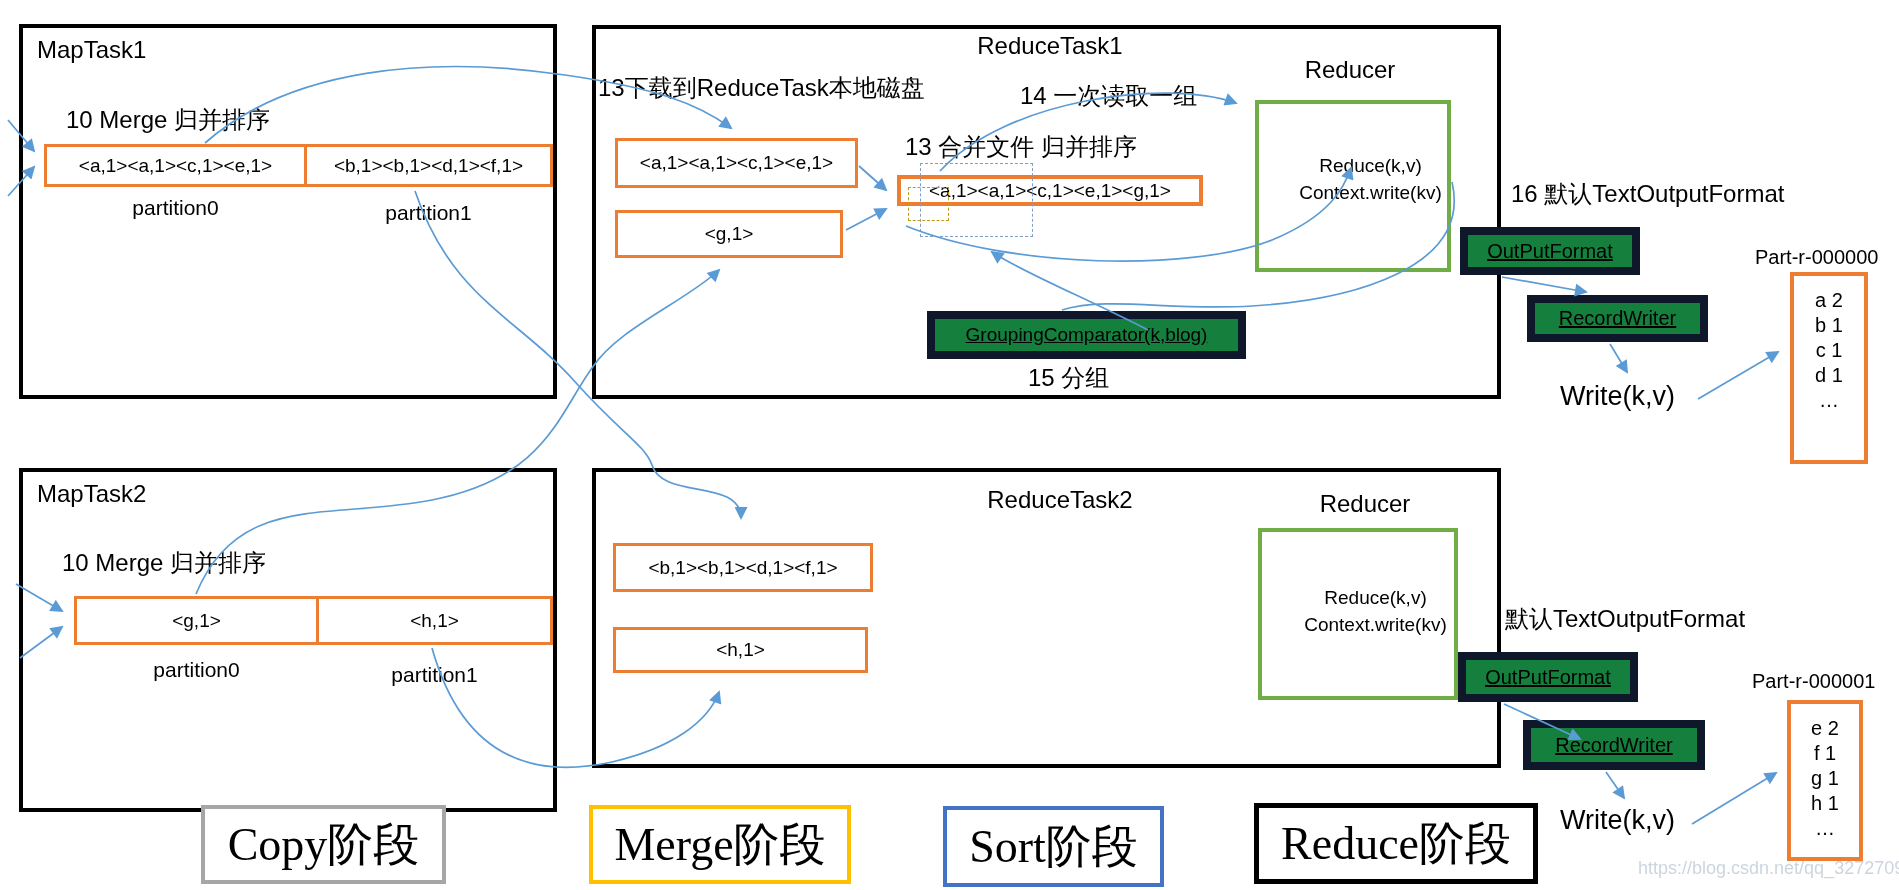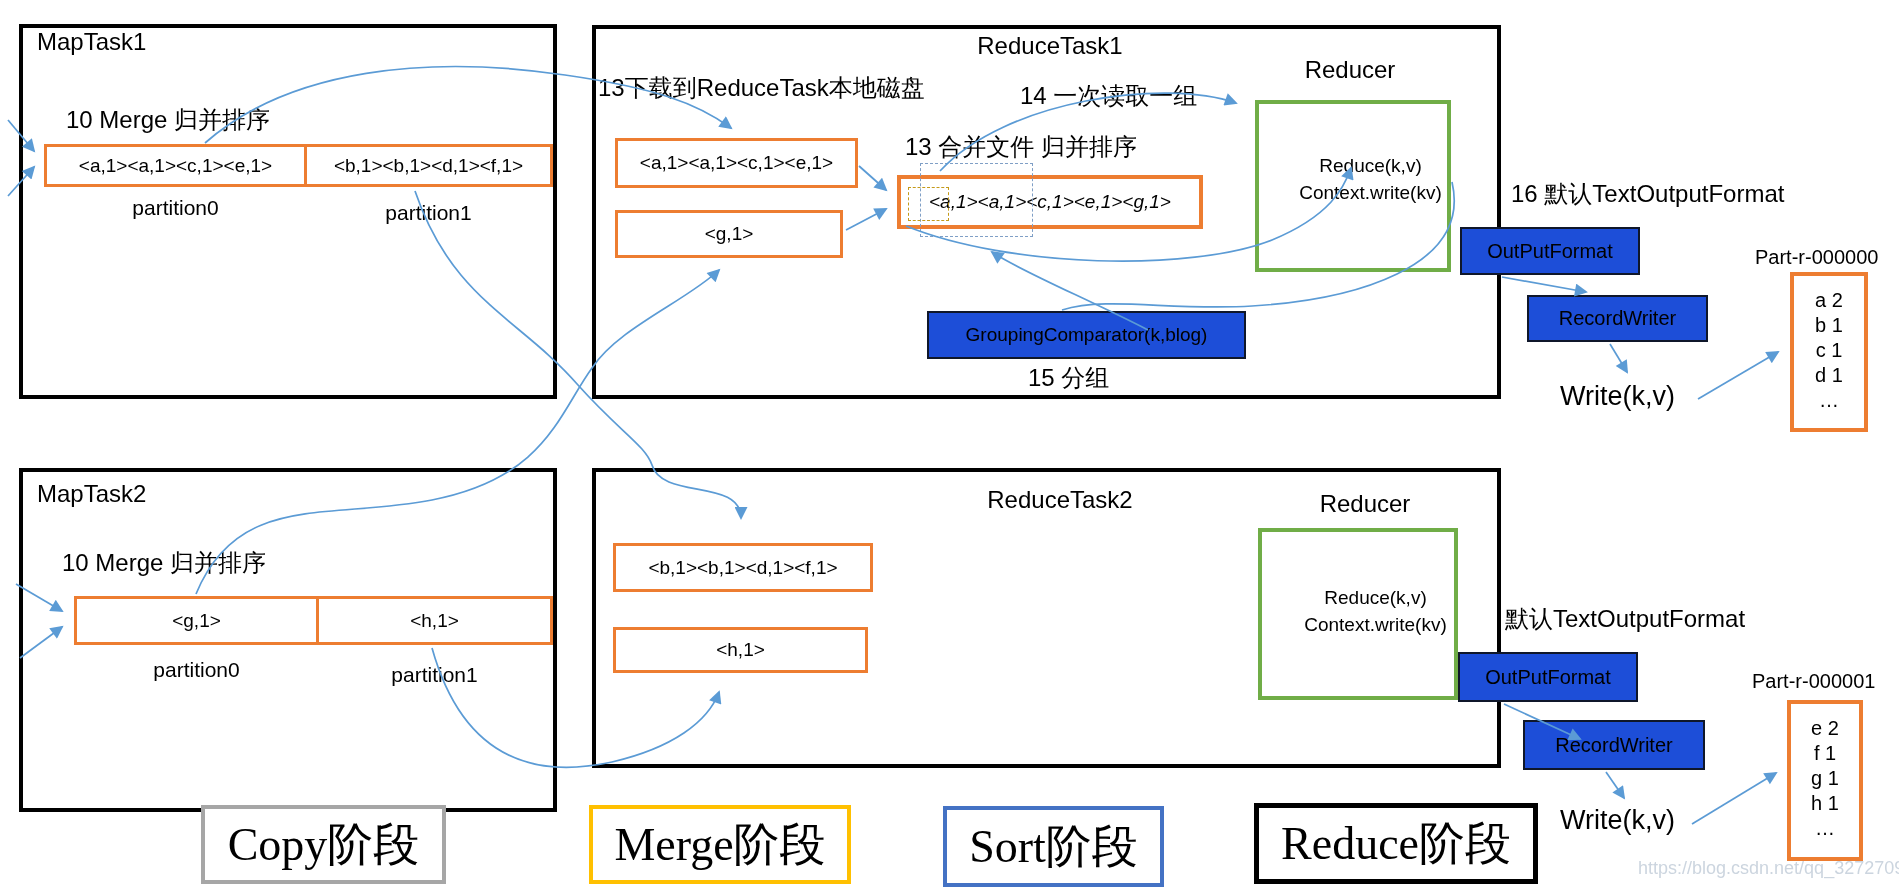--- a/index.html
+++ b/index.html
@@ -4,41 +4,41 @@
 <style>
   html,body{margin:0;padding:0;background:#fff;}
   #canvas{position:relative;width:1899px;height:890px;background:#fff;overflow:hidden;
           font-family:"Liberation Sans","DejaVu Sans",sans-serif;color:#000;}
   .abs{position:absolute;box-sizing:border-box;}
   .task-box{border:4px solid #000;background:transparent;}
   .task-title{font-size:24px;}
   .note{font-size:24px;white-space:nowrap;}
   .kv-box{border:3px solid #ed7d31;background:#fff;display:flex;align-items:center;justify-content:center;
           font-size:19px;white-space:nowrap;}
-  .green-box{border:2px solid #0f172a;background:#1d4ed8;display:flex;align-items:center;justify-content:center;
-          font-size:20px;white-space:nowrap;}
+  .green-box{border:8px solid #0f172a;background:#15803d;display:flex;align-items:center;justify-content:center;
+          font-size:20px;white-space:nowrap;text-decoration:underline;}
   .green-big{border:4px solid #70ad47;background:#fff;}
   .plabel{font-size:21px;text-align:center;}
   .dashed-blue{border:1px dashed #7f9fc6;background:transparent;}
   .dashed-yellow{border:1px dashed #c49a1a;background:transparent;}
   .file-box{border:4px solid #ed7d31;background:#fff;font-size:20px;line-height:25px;text-align:center;padding-top:12px;}
   .stage{border:4px solid #000;background:#fff;display:flex;align-items:center;justify-content:center;
          font-family:"Liberation Serif","DejaVu Serif",serif;font-size:46px;white-space:nowrap;}
   .reducer-lines{font-size:19px;text-align:center;line-height:27px;padding-left:35px;}
   .watermark{font-size:18px;color:#ccd5df;white-space:nowrap;}
   #arrows{position:absolute;left:0;top:0;z-index:10;pointer-events:none;}
   .small-title{font-size:24px;white-space:nowrap;}
 </style>
 </head>
 <body>
 
 <div id="canvas">
 
   <div class="abs task-box" style="left:19px;top:24px;width:538px;height:375px;">
-    <div class="abs task-title" style="left:14px;top:0;">MapTask1</div>
+    <div class="abs task-title" style="left:14px;top:8px;">MapTask1</div>
   </div>
   <div class="abs note" style="left:66px;top:104px;">10 Merge 归并排序</div>
   <div class="abs kv-box" style="left:44px;top:144px;width:263px;height:43px;">&lt;a,1&gt;&lt;a,1&gt;&lt;c,1&gt;&lt;e,1&gt;</div>
   <div class="abs kv-box" style="left:304px;top:144px;width:249px;height:43px;">&lt;b,1&gt;&lt;b,1&gt;&lt;d,1&gt;&lt;f,1&gt;</div>
   <div class="abs plabel" style="left:44px;top:196px;width:263px;">partition0</div>
   <div class="abs plabel" style="left:304px;top:201px;width:249px;">partition1</div>
 
   <div class="abs task-box" style="left:19px;top:468px;width:538px;height:344px;">
     <div class="abs task-title" style="left:14px;top:8px;">MapTask2</div>
   </div>
@@ -47,21 +47,21 @@
   <div class="abs kv-box" style="left:316px;top:596px;width:237px;height:49px;">&lt;h,1&gt;</div>
   <div class="abs plabel" style="left:74px;top:658px;width:245px;">partition0</div>
   <div class="abs plabel" style="left:316px;top:663px;width:237px;">partition1</div>
 
   <div class="abs task-box" style="left:592px;top:25px;width:909px;height:374px;"></div>
   <div class="abs small-title" style="left:950px;top:32px;width:200px;text-align:center;">ReduceTask1</div>
   <div class="abs note" style="left:598px;top:72px;">13下载到ReduceTask本地磁盘</div>
   <div class="abs kv-box" style="left:615px;top:138px;width:243px;height:50px;">&lt;a,1&gt;&lt;a,1&gt;&lt;c,1&gt;&lt;e,1&gt;</div>
   <div class="abs kv-box" style="left:615px;top:210px;width:228px;height:48px;">&lt;g,1&gt;</div>
   <div class="abs note" style="left:905px;top:131px;">13 合并文件 归并排序</div>
-  <div class="abs kv-box" style="left:897px;top:175px;width:306px;height:54px;border-width:4px;font-style:italic;">&lt;a,1&gt;&lt;a,1&gt;&lt;c,1&gt;&lt;e,1&gt;&lt;g,1&gt;</div>
+  <div class="abs kv-box" style="left:897px;top:175px;width:306px;height:31px;border-width:4px;">&lt;a,1&gt;&lt;a,1&gt;&lt;c,1&gt;&lt;e,1&gt;&lt;g,1&gt;</div>
   <div class="abs dashed-blue" style="left:920px;top:163px;width:113px;height:74px;"></div>
   <div class="abs dashed-yellow" style="left:908px;top:187px;width:41px;height:34px;"></div>
   <div class="abs note" style="left:1020px;top:80px;">14 一次读取一组</div>
   <div class="abs green-box" style="left:927px;top:311px;width:319px;height:48px;font-size:19px;">GroupingComparator(k,blog)</div>
   <div class="abs note" style="left:1028px;top:362px;">15 分组</div>
   <div class="abs small-title" style="left:1270px;top:56px;width:160px;text-align:center;">Reducer</div>
   <div class="abs green-big" style="left:1255px;top:100px;width:196px;height:172px;"></div>
   <div class="abs reducer-lines" style="left:1255px;top:152px;width:196px;">
     <div>Reduce(k,v)</div>
     <div>Context.write(kv)</div>
@@ -76,21 +76,21 @@
   <div class="abs reducer-lines" style="left:1258px;top:584px;width:200px;">
     <div>Reduce(k,v)</div>
     <div>Context.write(kv)</div>
   </div>
 
   <div class="abs note" style="left:1511px;top:178px;">16 默认TextOutputFormat</div>
   <div class="abs green-box" style="left:1460px;top:227px;width:180px;height:48px;">OutPutFormat</div>
   <div class="abs green-box" style="left:1527px;top:295px;width:181px;height:47px;">RecordWriter</div>
   <div class="abs" style="left:1560px;top:381px;font-size:27px;">Write(k,v)</div>
   <div class="abs" style="left:1755px;top:246px;font-size:20px;">Part-r-000000</div>
-  <div class="abs file-box" style="left:1790px;top:272px;width:78px;height:160px;">
+  <div class="abs file-box" style="left:1790px;top:272px;width:78px;height:192px;">
     <div>a 2</div>
     <div>b 1</div>
     <div>c 1</div>
     <div>d 1</div>
     <div>…</div>
   </div>
 
   <div class="abs note" style="left:1505px;top:603px;">默认TextOutputFormat</div>
   <div class="abs green-box" style="left:1458px;top:652px;width:180px;height:50px;">OutPutFormat</div>
   <div class="abs green-box" style="left:1523px;top:720px;width:182px;height:50px;">RecordWriter</div>

